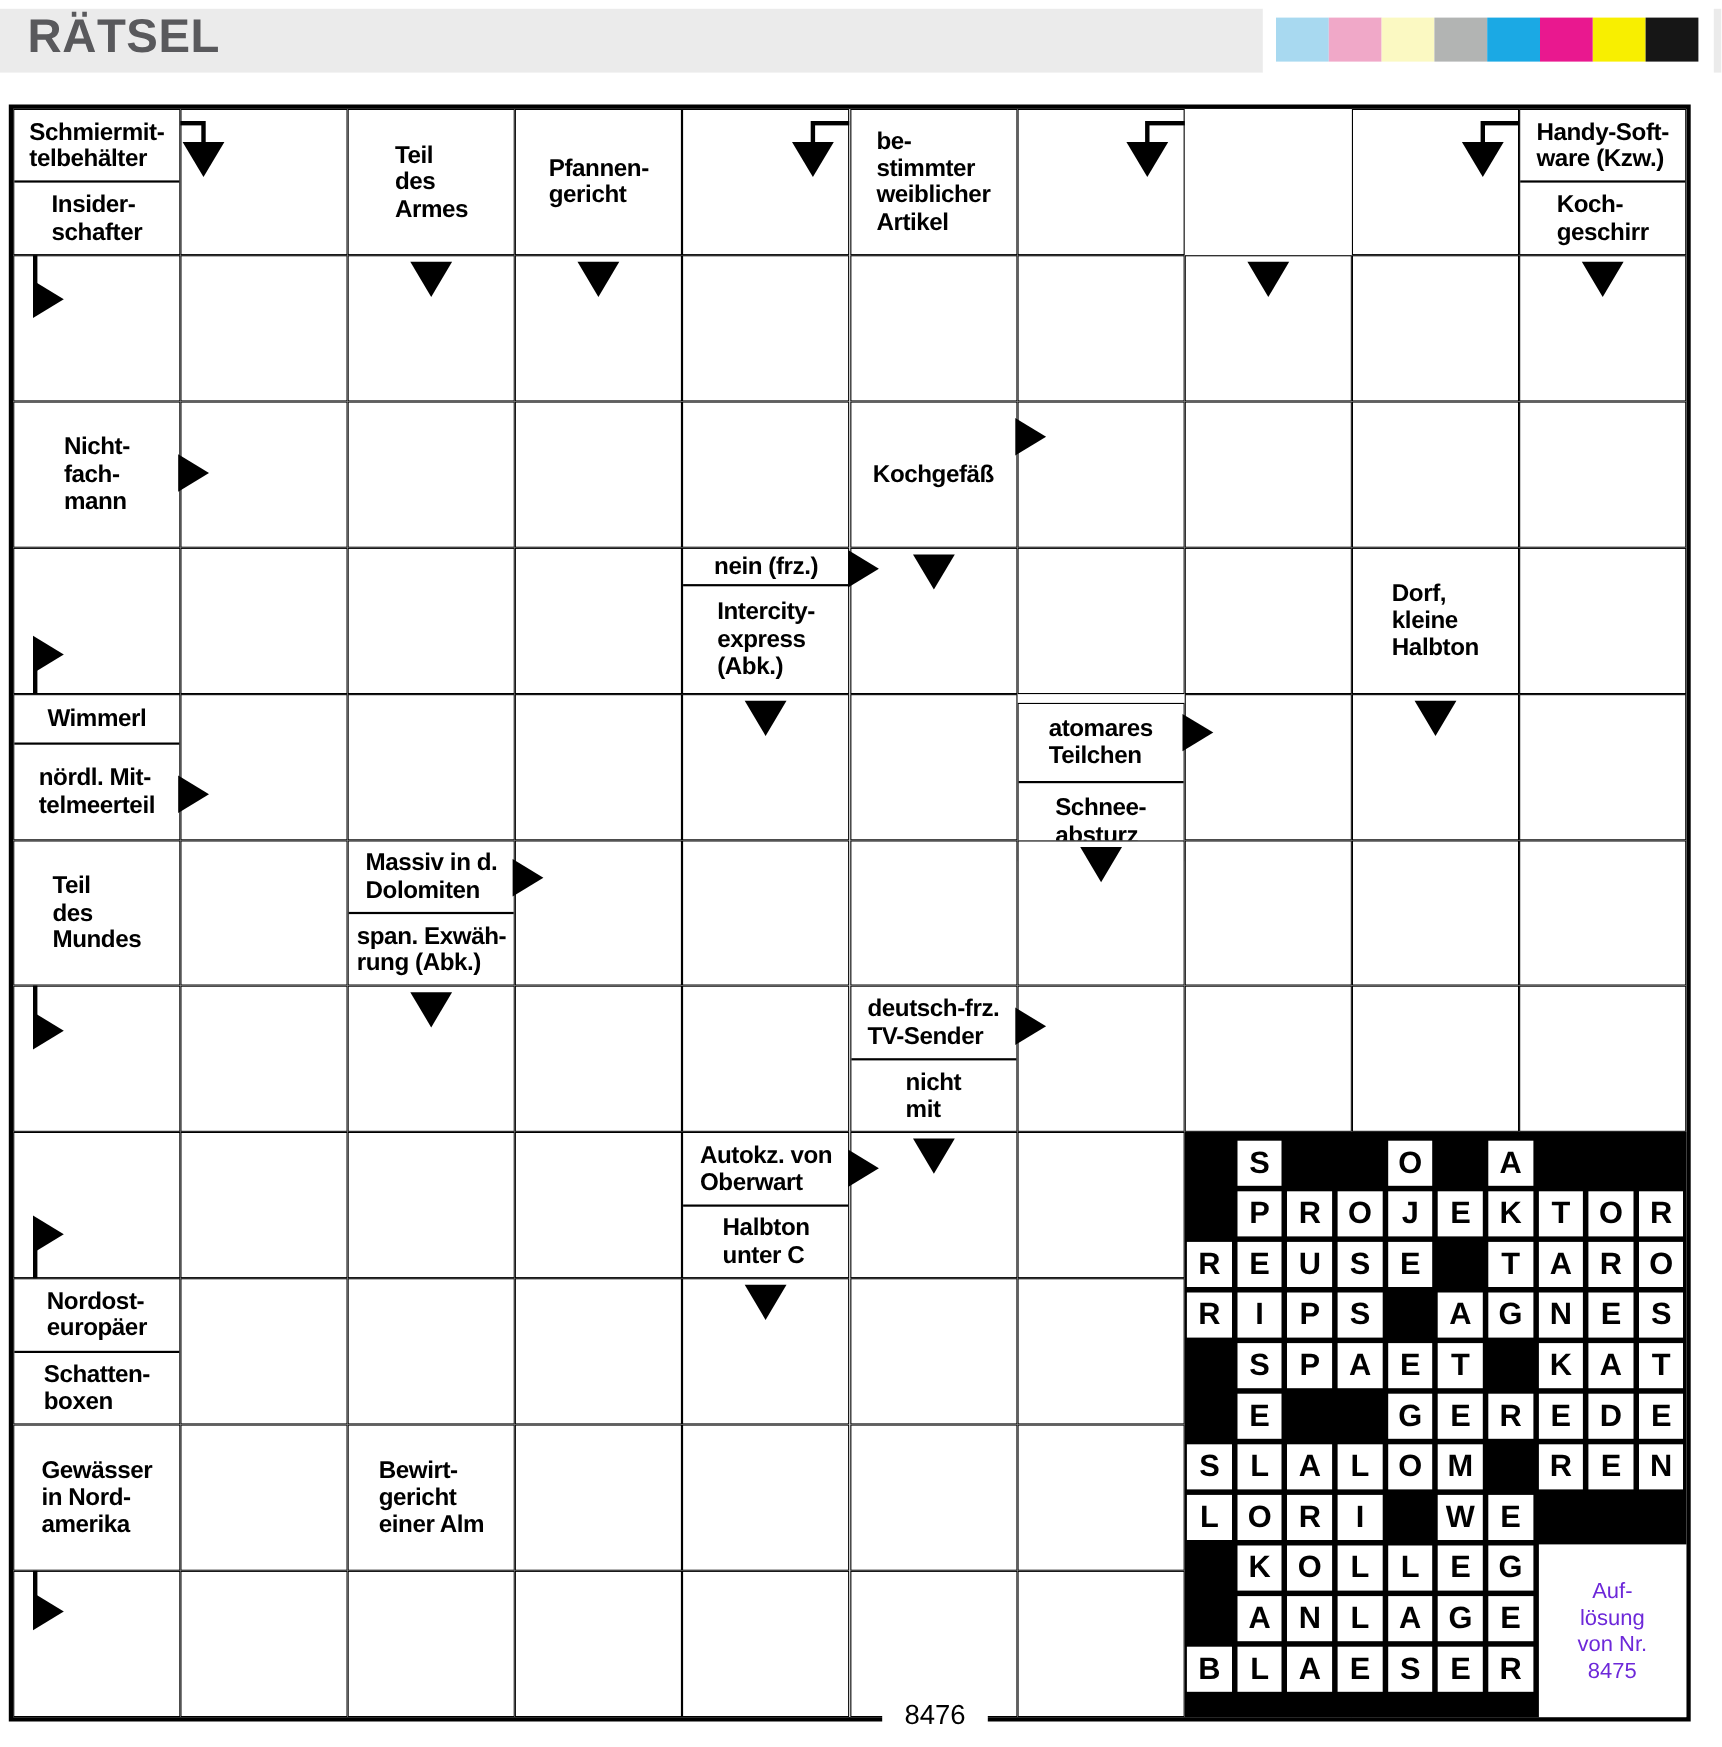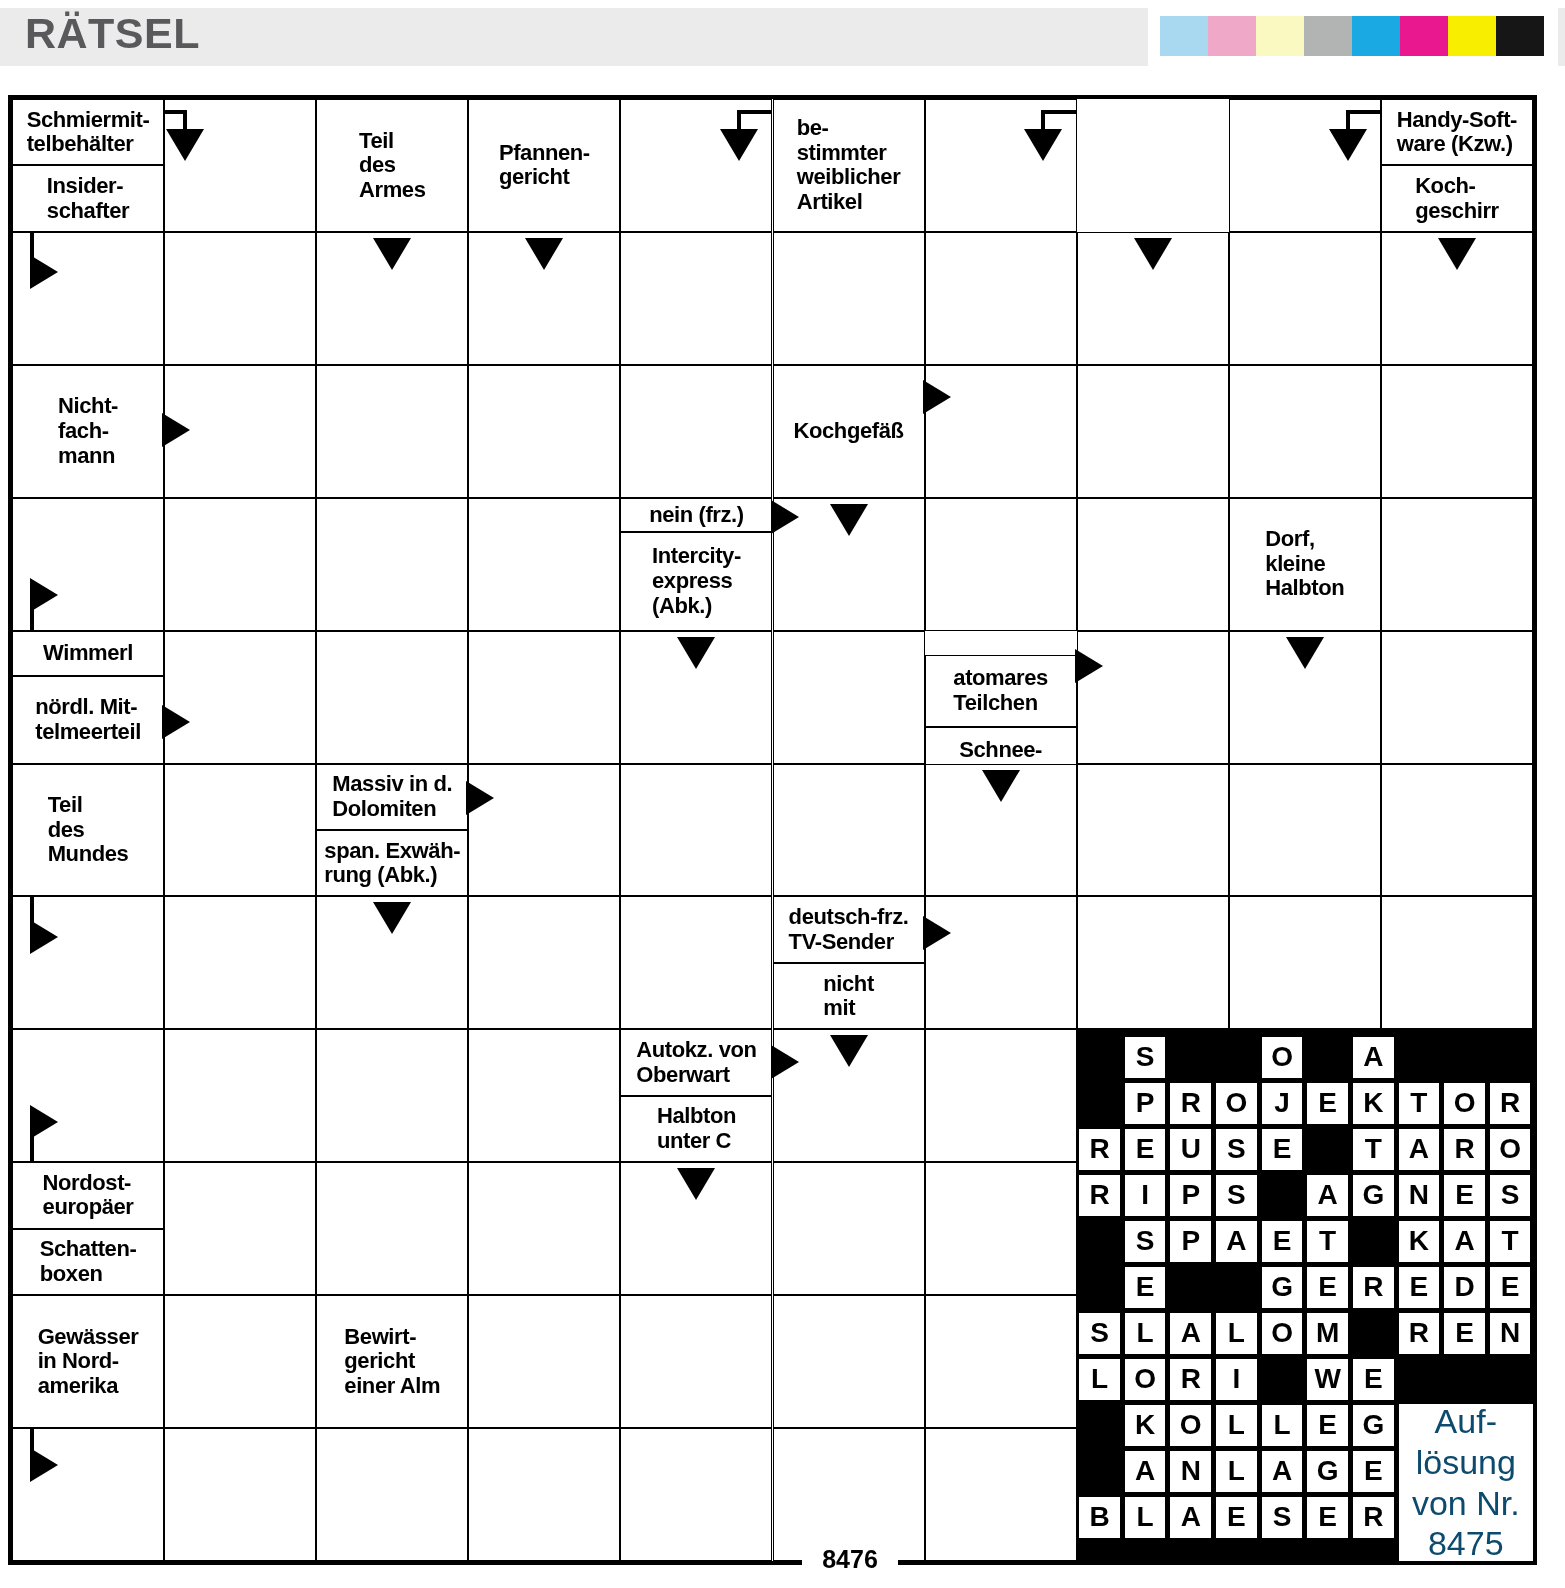--- a/index.html
+++ b/index.html
@@ -19,23 +19,23 @@
   .clue-text { white-space:pre-line; font-size:22px; font-weight:700; line-height:1.12; letter-spacing:-0.4px; color:#000; text-align:left; }
 
   .arrow { position:absolute; left:0; top:0; z-index:5; }
   .arrow div { position:absolute; }
   .arrow-stem { background:#000; }
   .tri-down { width:0; height:0; border-left:19px solid transparent; border-right:19px solid transparent; border-top:32px solid #000; }
   .tri-right { width:0; height:0; border-top:17px solid transparent; border-bottom:17px solid transparent; border-left:28px solid #000; }
 
   .solution { position:absolute; background:#000; z-index:4; }
   .sol-cell { position:absolute; background:#fff; display:flex; align-items:center; justify-content:center; font-size:28px; font-weight:700; color:#000; }
-  .sol-note { position:absolute; background:#fff; display:flex; align-items:center; justify-content:center; text-align:center; white-space:pre-line; font-size:34px; line-height:1.2; color:#0c4a6e; }
-
-  #puzzle-number { position:absolute; left:802px; top:1541px; width:96px; height:36px; background:#fff; display:flex; align-items:center; justify-content:center; font-size:25px; font-weight:700; color:#000; z-index:6; }
+  .sol-note { position:absolute; background:#fff; display:flex; align-items:center; justify-content:center; text-align:center; white-space:pre-line; font-size:20px; line-height:1.2; color:#6d28d9; }
+
+  #puzzle-number { position:absolute; left:802px; top:1541px; width:96px; height:36px; background:#fff; display:flex; align-items:center; justify-content:center; font-size:25px; font-weight:400; color:#000; z-index:6; }
 </style>
 </head>
 <body>
 
 <div id="page">
   <div id="header-band"></div>
   <div id="page-title">RÄTSEL</div>
   <div id="swatch-panel">
       <div class="swatch" style="background: rgb(168, 217, 240);"></div>
       <div class="swatch" style="background: rgb(240, 168, 200);"></div>
@@ -154,21 +154,21 @@
         <div class="clue-part" style="flex: 2 1 0%;">
           <span class="clue-text">nördl. Mit-
 telmeerteil</span>
         </div>
       </div>
       <div class="cell" style="left: 152.1px; top: 531.636px; width: 152.1px; height: 132.909px;"></div>
       <div class="cell" style="left: 304.2px; top: 531.636px; width: 152.1px; height: 132.909px;"></div>
       <div class="cell" style="left: 456.3px; top: 531.636px; width: 152.1px; height: 132.909px;"></div>
       <div class="cell" style="left: 608.4px; top: 531.636px; width: 152.1px; height: 132.909px;"></div>
       <div class="cell" style="left: 760.5px; top: 531.636px; width: 152.1px; height: 132.909px;"></div>
-      <div class="cell clue" style="left: 912.6px; top: 556px; width: 152.1px; height: 144px;">
+      <div class="cell clue" style="left: 912.6px; top: 540px; width: 152.1px; height: 144px;">
         <div class="clue-part" style="flex: 2 1 0%;">
           <span class="clue-text">atomares
 Teilchen</span>
         </div>
         <div class="clue-part" style="flex: 2 1 0%;">
           <span class="clue-text">Schnee-
 absturz</span>
         </div>
       </div>
       <div class="cell" style="left: 1064.7px; top: 531.636px; width: 152.1px; height: 132.909px;"></div>

